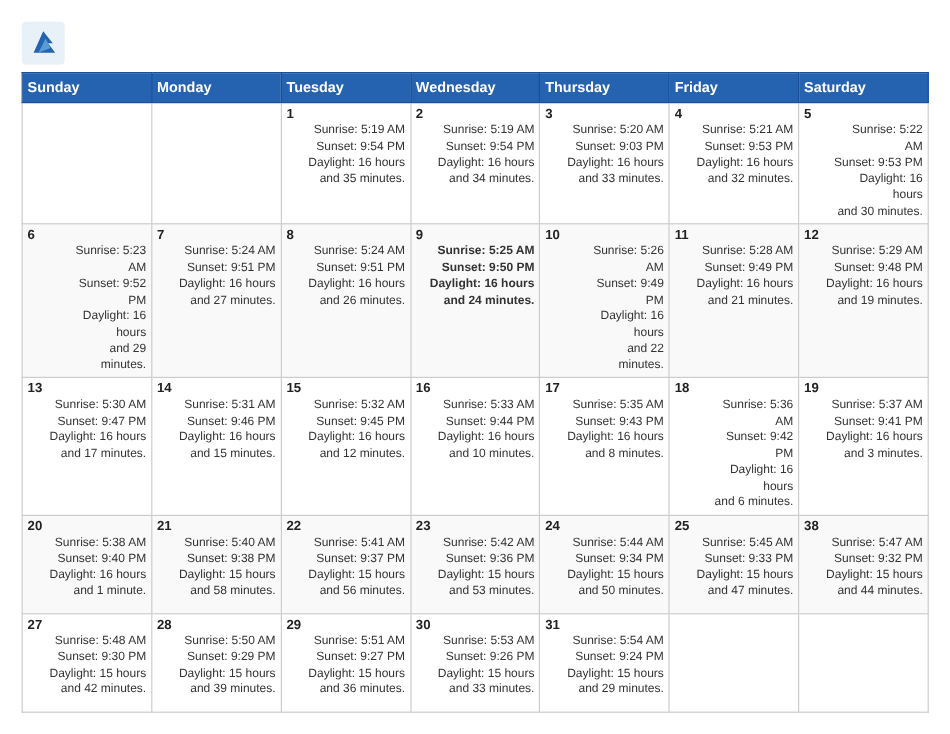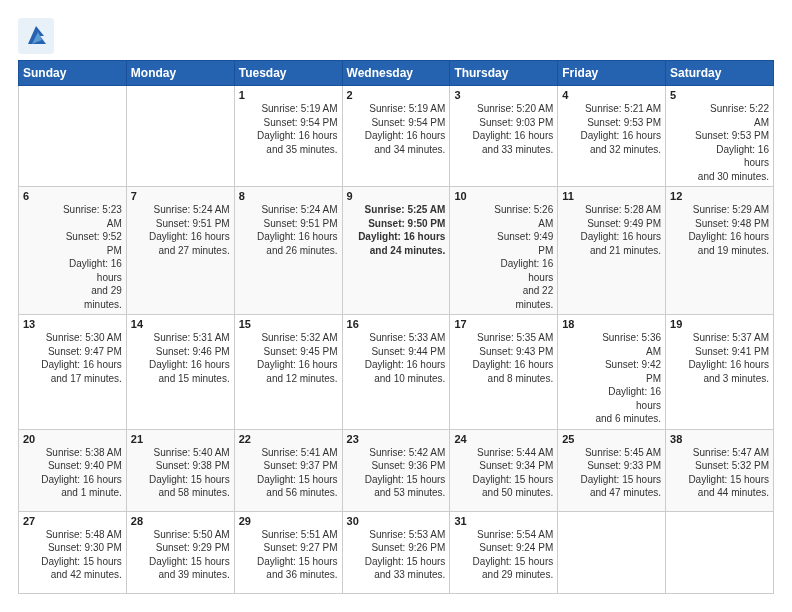--- a/index.html
+++ b/index.html
@@ -318,21 +318,21 @@
           <td>
             <div class="day-num">25</div>
             <div class="day-info" style="white-space: pre-line;">Sunrise: 5:45 AM
 Sunset: 9:33 PM
 Daylight: 15 hours
 and 47 minutes.</div>
           </td>
           <td>
             <div class="day-num">38</div>
             <div class="day-info" style="white-space: pre-line;">Sunrise: 5:47 AM
-Sunset: 5:32 PM
+Sunset: 9:32 PM
 Daylight: 15 hours
 and 44 minutes.</div>
           </td>
         </tr>
         <tr class="week-row">
           <td>
             <div class="day-num">27</div>
             <div class="day-info" style="white-space: pre-line;">Sunrise: 5:48 AM
 Sunset: 9:30 PM
 Daylight: 15 hours

